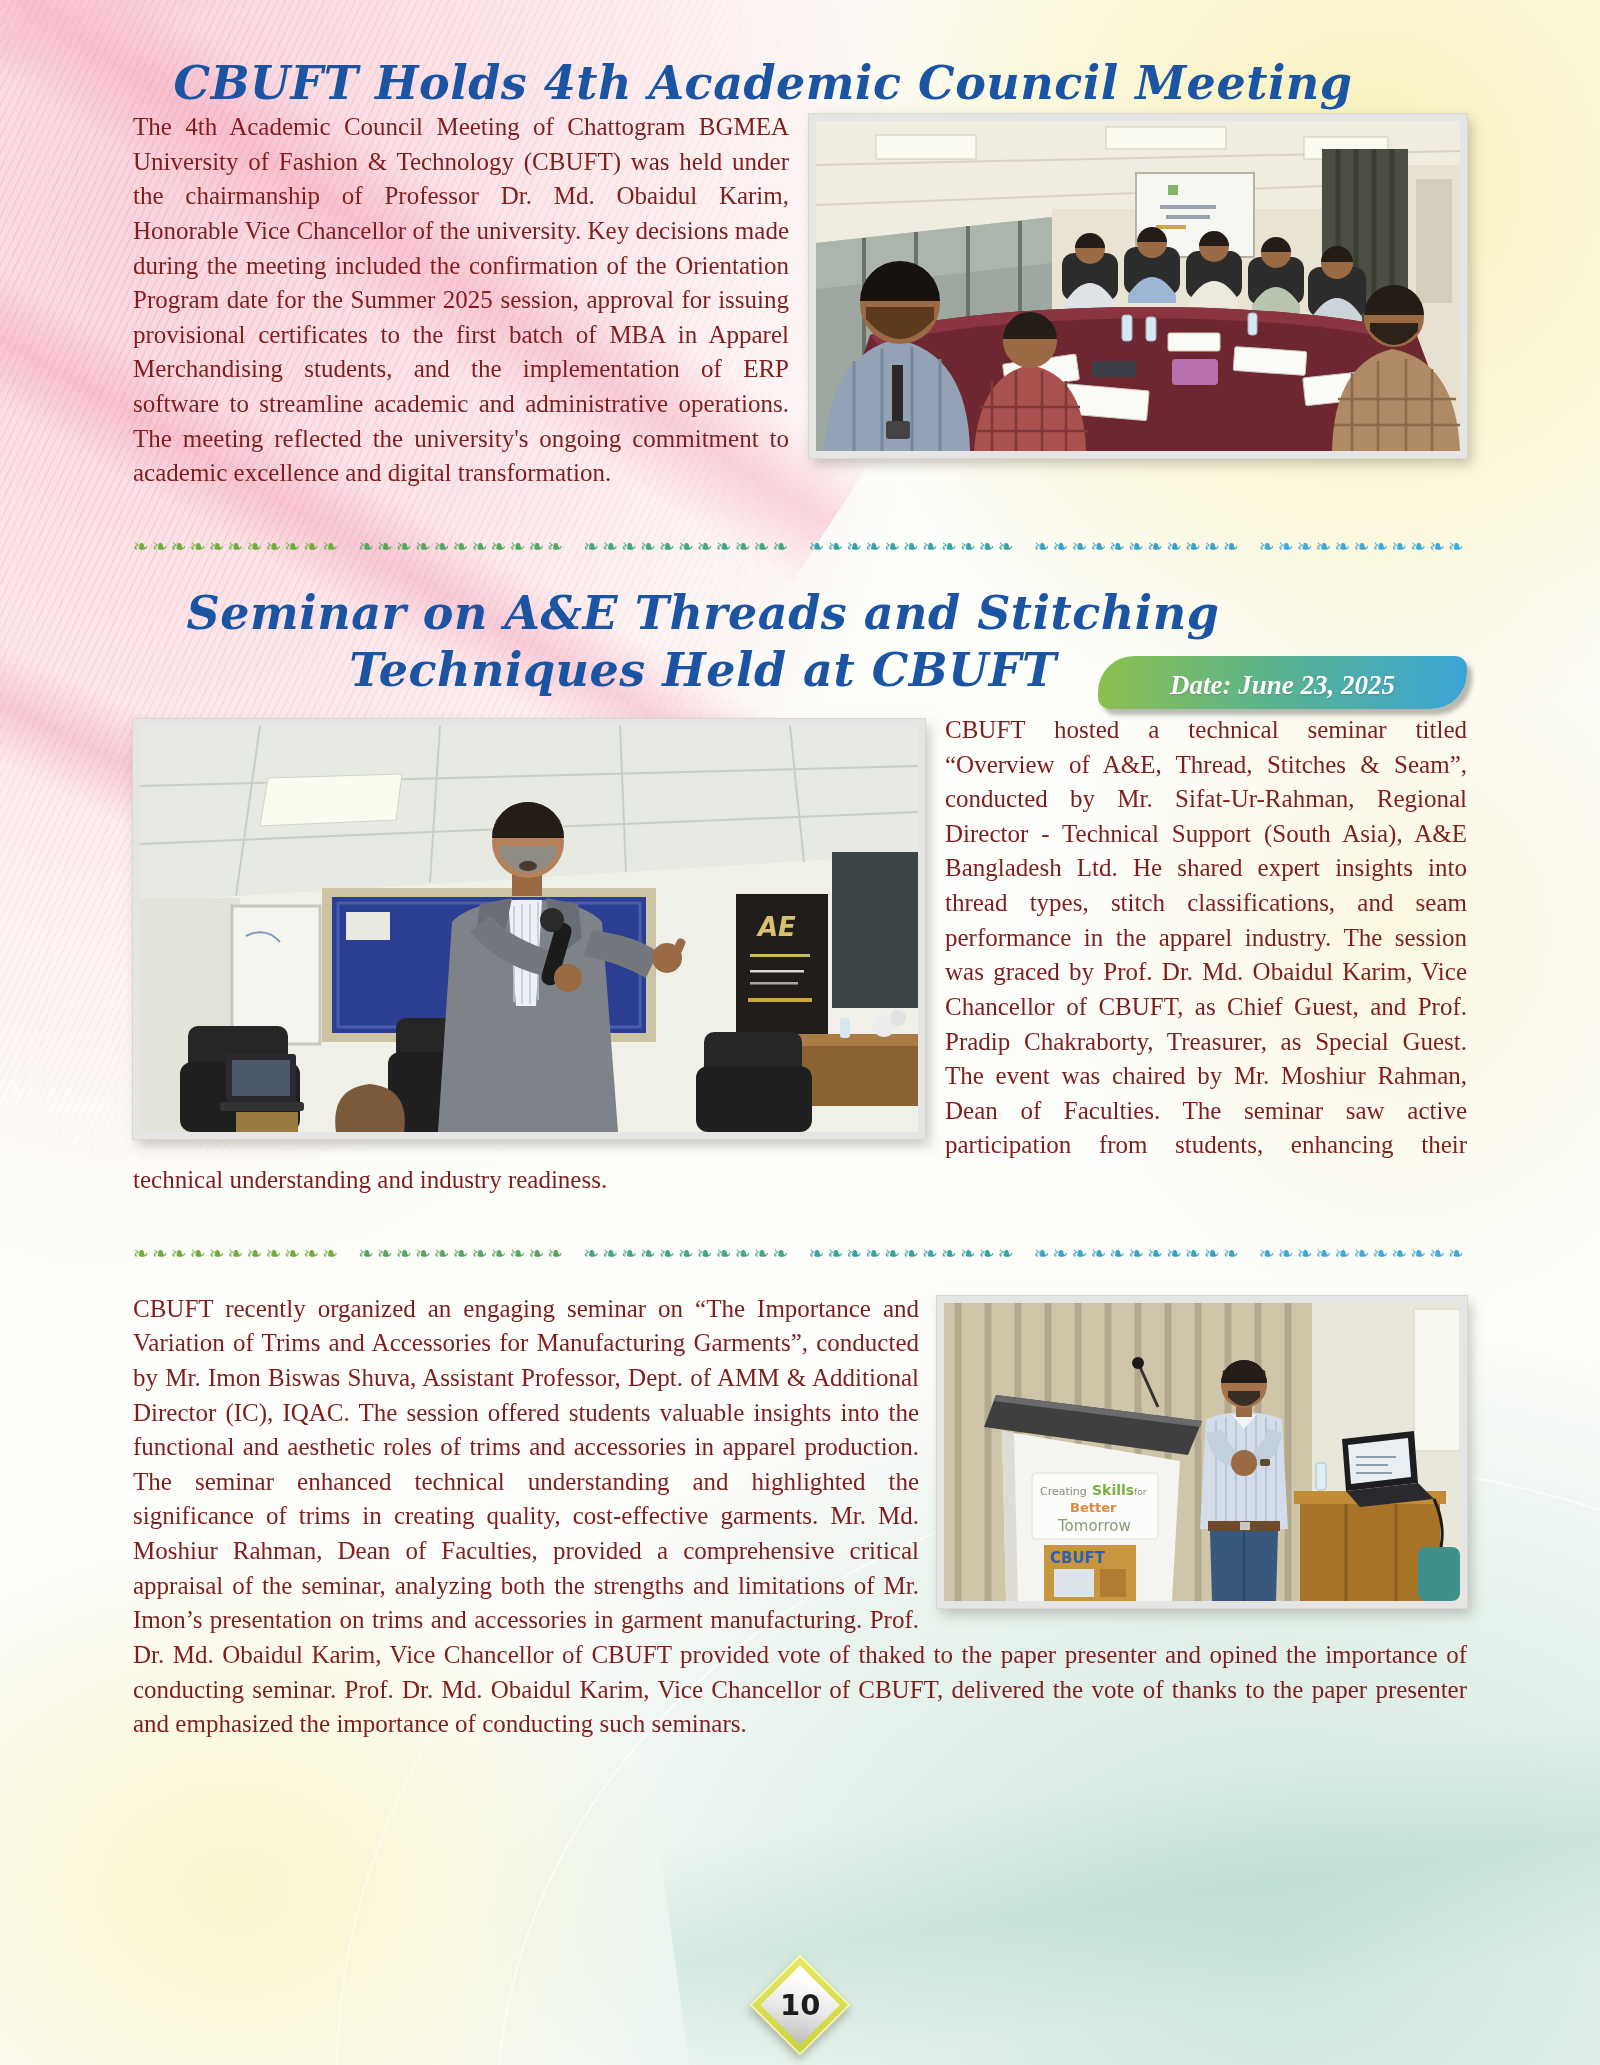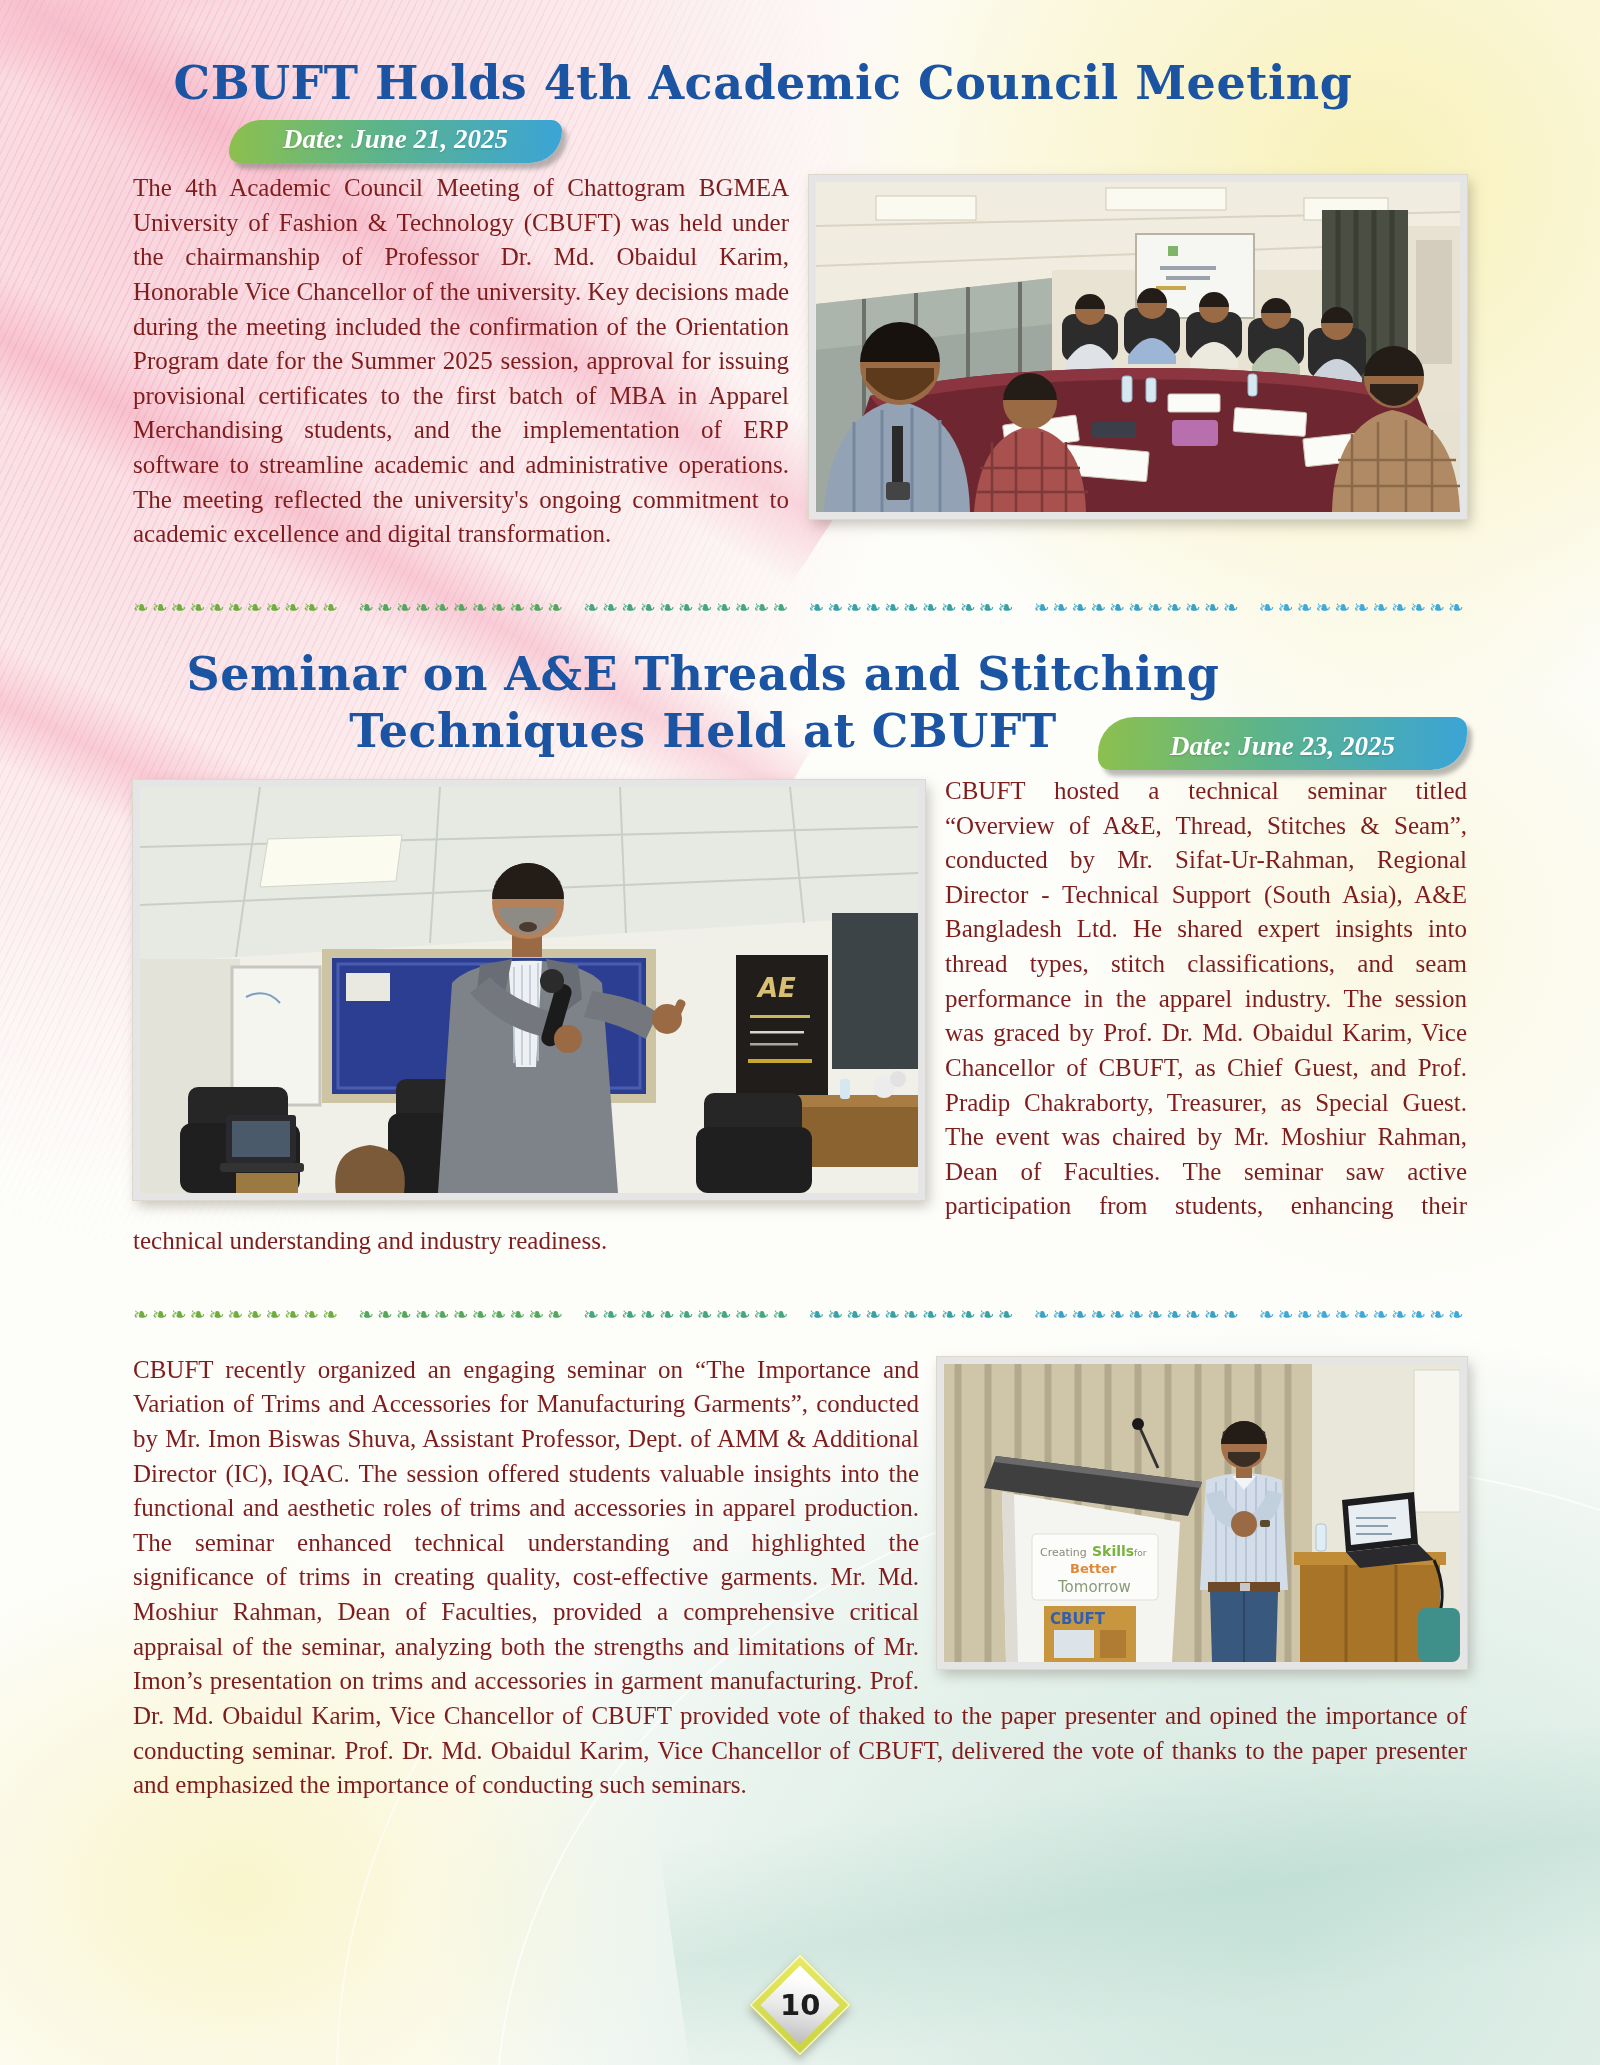--- a/index.html
+++ b/index.html
@@ -31,21 +31,21 @@
     background:radial-gradient(ellipse at 60% 60%,rgba(155,205,190,.48),rgba(155,205,190,.18) 50%,rgba(155,205,190,0) 70%);}
   .bg-teal-band{right:-220px;bottom:60px;width:1150px;height:240px;transform:rotate(-8deg);
     background:linear-gradient(to bottom,rgba(255,255,255,0),rgba(140,195,180,.22),rgba(255,255,255,0));}
   .arc{position:absolute;z-index:0;border:2px solid rgba(255,255,255,.7);border-radius:50%;pointer-events:none;}
   .arc1{right:-500px;bottom:-700px;width:1600px;height:1300px;}
   .arc2{right:-560px;bottom:-770px;width:1820px;height:1520px;border-color:rgba(255,255,255,.5);}
 
   
   .content{position:relative;z-index:2;margin-left:133px;width:1334px;padding-top:56px;}
 
-  .headline{font-family:"DejaVu Serif",serif;font-weight:700;color:#1b54a3;letter-spacing:.5px;margin:0;}
+  .headline{font-family:"DejaVu Serif",serif;font-weight:700;color:#1b54a3;letter-spacing:.5px;margin:0;font-style:italic;}
   .h1{font-size:46px;width:1260px;text-align:center;}
   .h2{font-size:46px;line-height:1.24;max-width:1120px;text-align:center;margin-left:10px;}
   .h3{font-size:46px;line-height:1.26;text-align:center;width:1060px;margin:6px auto 0;}
 
   .badge{display:inline-block;font-family:"Liberation Serif",serif;font-style:italic;font-weight:700;
     font-size:27px;color:#fff;padding:4px 54px 8px;
     background:linear-gradient(94deg,#8dc04d 0%,#5cb48b 45%,#3aa4d7 100%);
     border-radius:36px 12px 36px 12px;
     box-shadow:5px 6px 4px rgba(120,120,115,.5);text-shadow:0 1px 2px rgba(0,0,0,.18);}
   .badge-1{margin:10px 0 8px 96px;}
@@ -97,23 +97,20 @@
   <div class="bg bg-yellow-bl"></div>
   <div class="bg bg-teal-br"></div>
   <div class="bg bg-teal-band"></div>
   <div class="arc arc1"></div>
   <div class="arc arc2"></div>
 
   <div class="content">
 
     <section class="article">
       <h1 class="headline h1">CBUFT Holds 4th Academic Council Meeting</h1>
-      <div class="badge badge-1">
-        <span>Date: June 21, 2025</span>
-      </div>
 
       <div class="clearfix">
         <figure class="figure fig-right" style="margin-block:4px 12px;margin-inline:20px 0;">
           <svg width="644" height="330" viewBox="0 0 644 330">
             <rect width="644" height="330" fill="#e7e1d2"></rect>
             <polygon points="0,0 644,0 644,88 0,122" fill="#f0ece0"></polygon>
             <line x1="0" y1="44" x2="644" y2="30" stroke="#d9d3c2" stroke-width="2"></line>
             <line x1="0" y1="84" x2="644" y2="60" stroke="#d9d3c2" stroke-width="2"></line>
             <rect x="60" y="14" width="100" height="24" fill="#fbfaf1" stroke="#cfc9b8"></rect>
             <rect x="290" y="6" width="120" height="22" fill="#fbfaf1" stroke="#cfc9b8"></rect>

